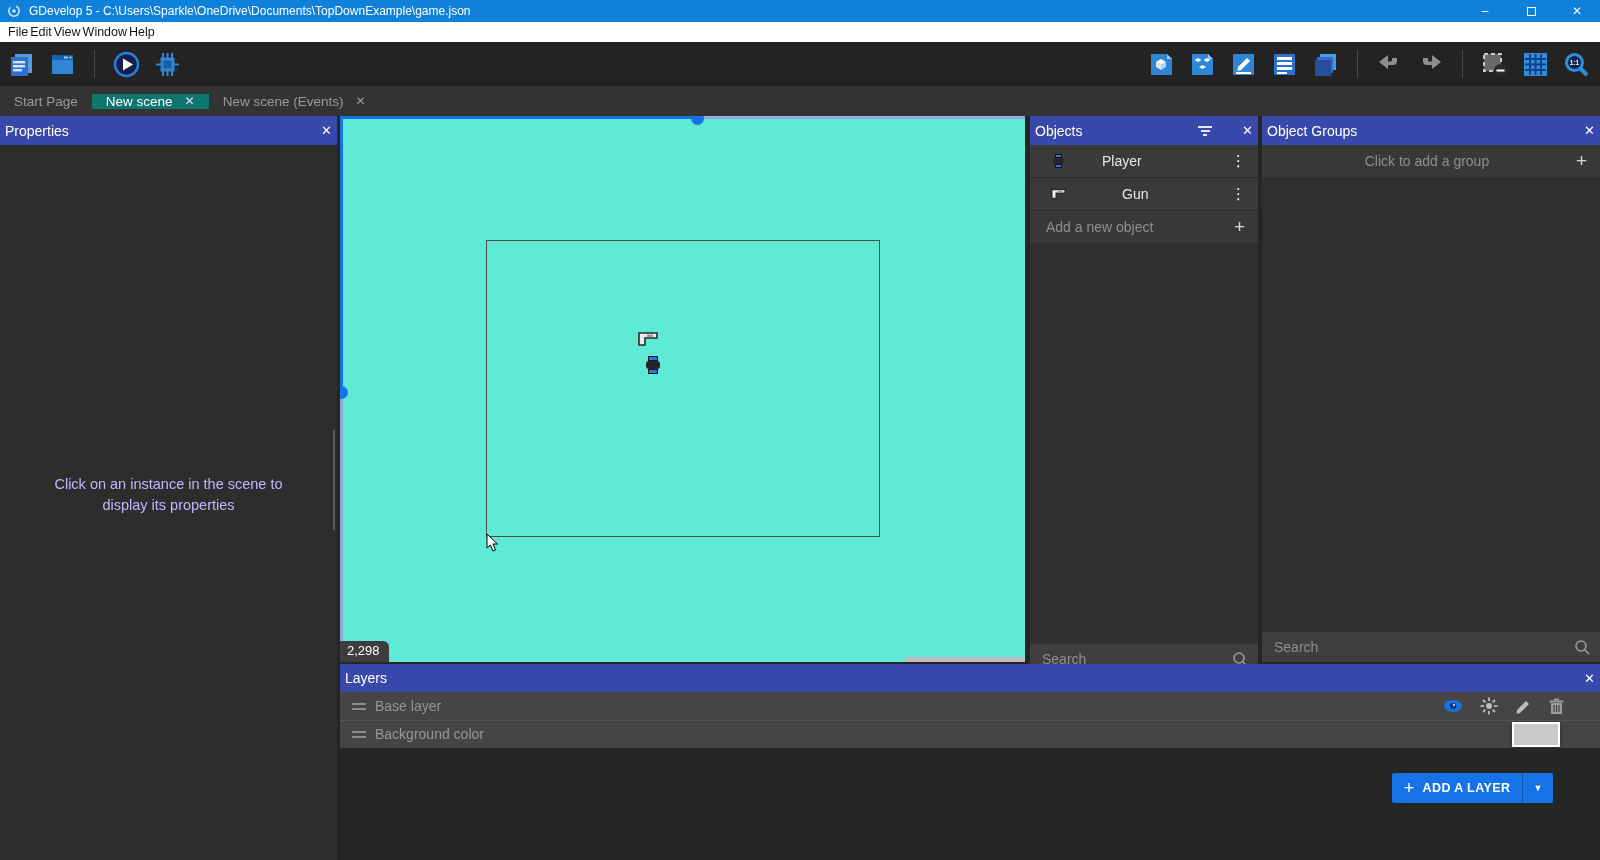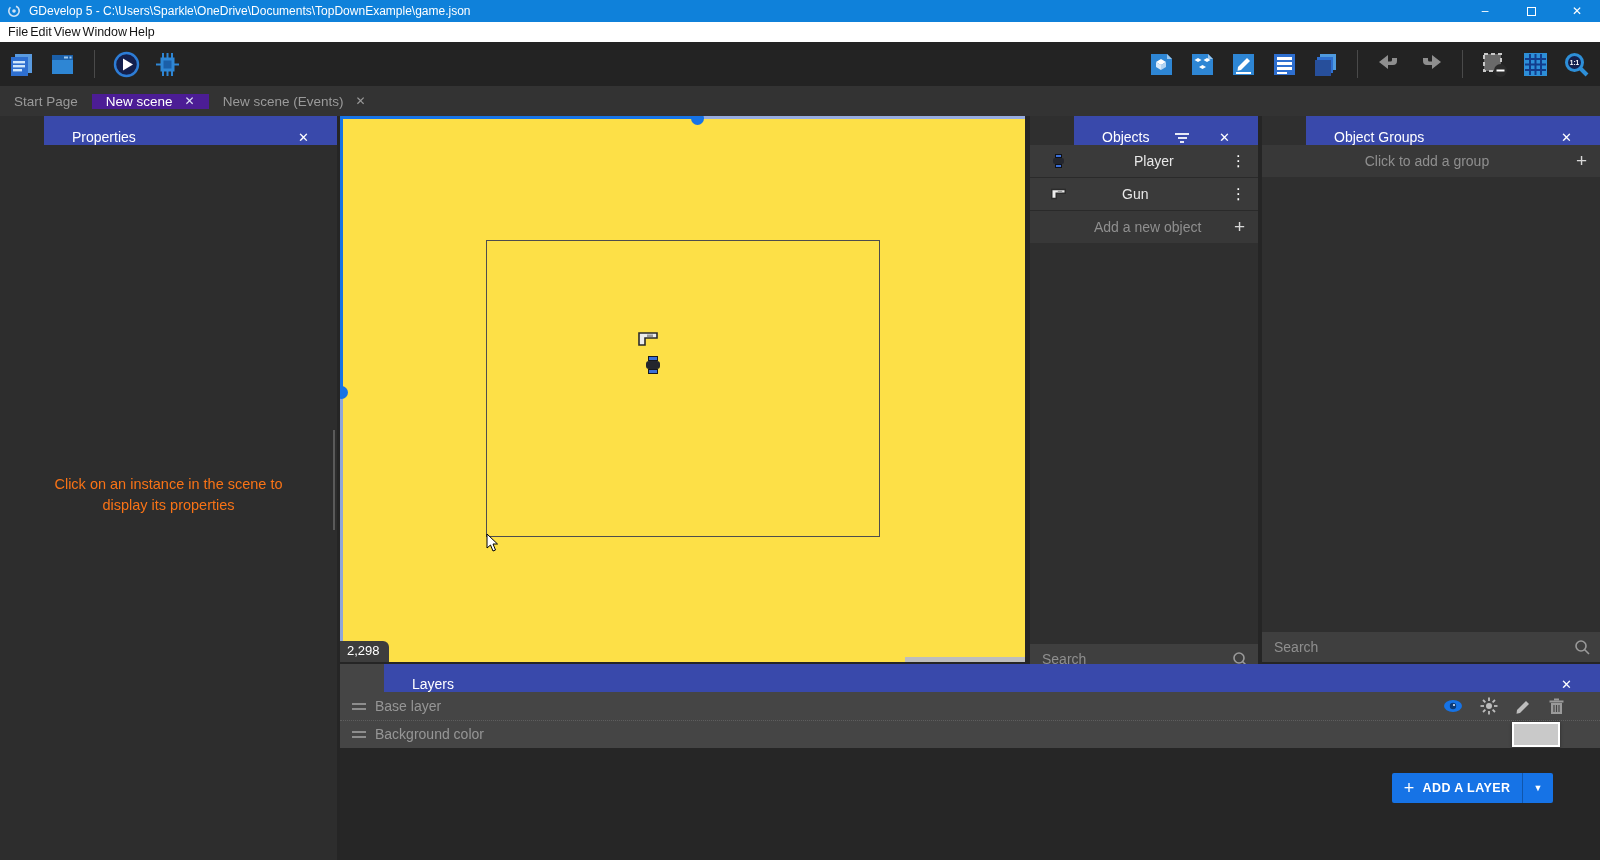--- a/index.html
+++ b/index.html
@@ -29,39 +29,39 @@
   .tb-group{display:flex;align-items:center;gap:14px;}
   .tb-left{margin-left:8px;}
   .tb-right{margin-left:auto;margin-right:10px;}
   .tb-sep{width:1px;height:28px;background:#4a4a4a;margin:0 4px;}
   .tb-icon{width:27px;height:27px;display:block;}
 
   
   .tabbar{position:absolute;top:86px;left:0;right:0;height:30px;background:#333333;
     display:flex;font-size:13.5px;align-items:center;}
   .tab{display:flex;align-items:center;gap:12px;padding:0 14px;color:#9a9a9a;}
-  .tab.active{background:#4c1d95;color:#fff;gap:12px;}
+  .tab.active{background:#0f766e;color:#fff;gap:12px;}
   .tab .tab-close{font-size:12px;color:#9a9a9a;}
   .tab.active .tab-close{color:#dfe3f7;}
 
   
   .panel-header{position:absolute;top:0;left:0;right:0;height:29px;background:#3949ab;color:#fff;
-    display:flex;align-items:flex-end;font-size:14px;padding:0 28px;box-sizing:border-box;margin-left:44px;}
+    display:flex;align-items:center;font-size:14px;padding:0 5px;box-sizing:border-box;}
   .hdr-close{margin-left:auto;font-size:13px;color:#fff;}
   .kebab{color:#fff;font-size:15px;letter-spacing:0;}
   .plus{color:#d8d8d8;font-size:19px;font-weight:400;}
 
   
   .properties{position:absolute;left:0;top:116px;width:337px;height:744px;background:#2d2d2d;}
-  .prop-hint{position:absolute;top:358px;left:0;right:0;text-align:center;color:#f97316;
+  .prop-hint{position:absolute;top:358px;left:0;right:0;text-align:center;color:#c4b5fd;
     font-size:14.5px;line-height:1.45;padding:0 40px;}
   .prop-scrollbar{position:absolute;right:2px;top:314px;width:2px;height:100px;background:#5a5a5a;}
 
   
-  .canvas{position:absolute;left:340px;top:116px;width:685px;height:546px;background:#fde047;overflow:hidden;}
+  .canvas{position:absolute;left:340px;top:116px;width:685px;height:546px;background:#5eead4;overflow:hidden;}
   .sel-top-a{position:absolute;top:0;left:0;width:357px;height:3px;background:#1673e6;}
   .sel-top-b{position:absolute;top:0;left:357px;right:0;height:3px;background:#97ace0;}
   .sel-left-a{position:absolute;top:0;left:0;width:3px;height:276px;background:#1673e6;}
   .sel-left-b{position:absolute;top:276px;left:0;width:3px;bottom:0;background:#8fa6d8;}
   .sel-dot{position:absolute;width:13px;height:13px;border-radius:50%;background:#1673e6;}
   .scene-rect{position:absolute;left:146px;top:124px;width:392px;height:295px;border:1px solid #4d4d4d;}
   .scroll-badge{position:absolute;left:0;bottom:0;background:#3d3d3d;color:#fff;font-size:13px;
     padding:2px 9px 4px 7px;border-radius:0 6px 0 0;}
   .h-thumb{position:absolute;bottom:0;left:565px;width:120px;height:5px;background:#bdbdbd;}
   
@@ -73,21 +73,21 @@
   .cursor{position:absolute;left:146px;top:417px;}
 
   
   .objects{position:absolute;left:1030px;top:116px;width:228px;height:558px;background:#2f2f2f;}
   .obj-row{position:absolute;left:0;right:0;height:32px;background:#3a3a3a;border-bottom:1px solid #2a2a2a;
     display:flex;align-items:center;color:#e8e8e8;font-size:14px;}
   .obj-row .thumb{width:56px;display:flex;justify-content:center;}
   .obj-row .kebab{margin-left:auto;margin-right:12px;}
   .add-row{position:absolute;left:0;right:0;height:32px;background:#383838;display:flex;align-items:center;
     color:#8f8f8f;font-size:14px;padding-left:16px;}
-  .add-row .lbl{margin-left:48px;}
+  .add-row .lbl{}
   .groups .add-row .lbl{margin-left:0;flex:1;text-align:center;}
   .add-row .plus{margin-left:auto;margin-right:13px;}
   .filter-icon{display:inline-block;margin-left:auto;margin-right:30px;}
   .filter-icon i{display:block;background:#e6e8f5;height:2px;margin:2px auto;}
   .search-row{position:absolute;left:0;right:0;bottom:0;height:30px;background:#3f3f3f;display:flex;align-items:center;}
   .search-input{flex:1;background:transparent;border:none;outline:none;color:#dddddd;font-size:14px;
     padding:0 0 0 12px;font-family:inherit;}
   .search-input::placeholder{color:#8f8f8f;}
   .search-ico{margin-right:10px;flex:0 0 auto;}
 
@@ -306,21 +306,21 @@
       <span style="font-size:13px">✕</span>
     </div>
     <div class="obj-row" style="top:29px;">
       <span class="thumb">
         <span style="position:relative;width:11px;height:15px;display:inline-block;">
           <span style="position:absolute;left:2px;top:0;width:7px;height:4px;background:#3a6fd8;border:1px solid #101218;box-sizing:border-box;"></span>
           <span style="position:absolute;left:0;top:4px;width:11px;height:6px;background:#24262d;border-radius:2px;"></span>
           <span style="position:absolute;left:2px;top:10px;width:7px;height:4px;background:#3a6fd8;border:1px solid #101218;box-sizing:border-box;"></span>
         </span>
       </span>
-      <span style="margin-left:48px;">Player</span>
+      <span style="margin-left:16px;">Player</span>
       <span class="kebab">⋮</span>
     </div>
     <div class="obj-row" style="top:62px;">
       <span class="thumb">
         <svg width="17" height="12" viewBox="0 0 22 16">
           <path d="M2 2 H20 V7 H8 V14 H2 Z" fill="#ececec" stroke="#2b2b2b" stroke-width="2"></path>
           <rect x="10" y="3.5" width="6" height="2.5" fill="#9a9a9a"></rect>
         </svg>
       </span>
       <span style="margin-left:36px;">Gun</span>

